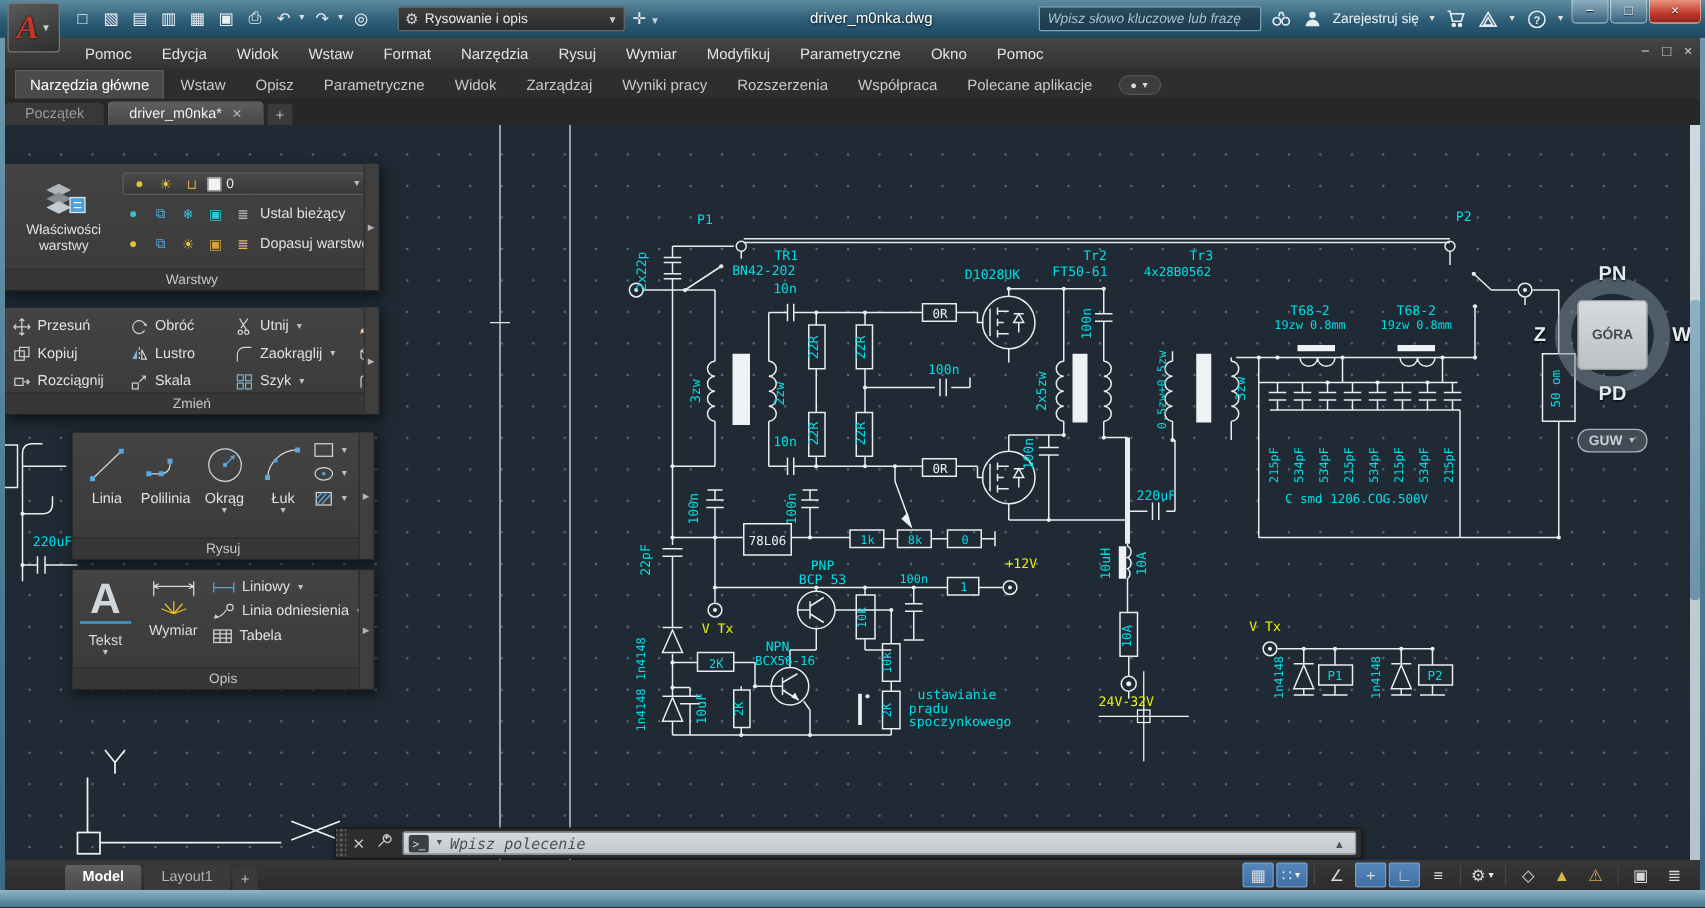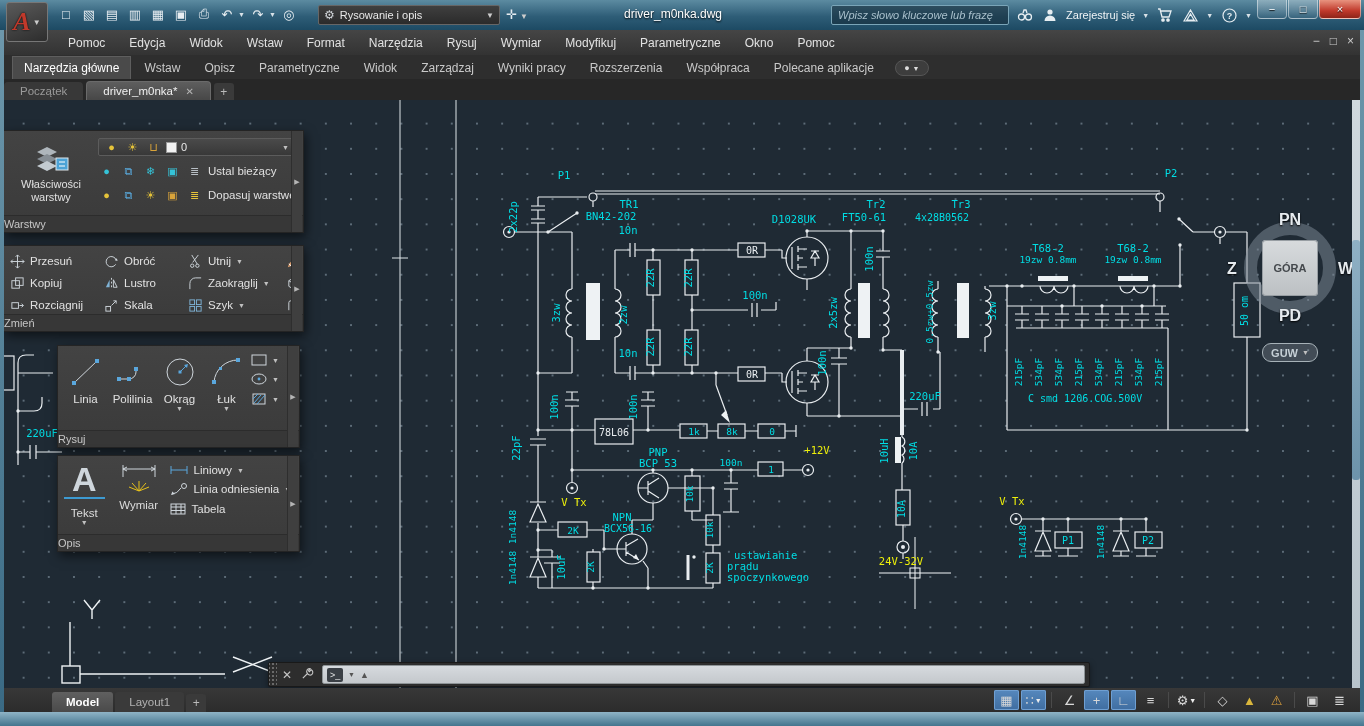--- a/index.html
+++ b/index.html
@@ -16,21 +16,21 @@
   #alogo .car{color:#ccc;font-size:8px;margin-left:2px}
   #qat{position:absolute;left:56px;top:4px;display:flex;align-items:center;gap:3px}
   .qicon{width:20px;height:20px;display:flex;align-items:center;justify-content:center;color:#e8eef2;font-size:13px;border-radius:2px}
   .qcaret{color:#d8e2e8;font-size:7px;margin-left:-2px}
   #wsdrop{position:absolute;left:318px;top:5px;width:182px;height:20px;background:linear-gradient(#3f3f3f,#2b2b2b);border:1px solid #666;border-radius:2px;display:flex;align-items:center;padding:0 5px;gap:5px}
   #wsdrop .gear{color:#d0d4d8;font-size:12px}
   #wsdrop .txt{color:#e8e8e8;font-size:11px;flex:1;white-space:nowrap}
   #wsdrop .car{color:#ccc;font-size:8px}
   #panicon{position:absolute;left:506px;top:7px;color:#e6ecf0;font-size:13px}
   #panicon .car{font-size:8px;margin-left:3px;color:#ccc}
-  #wtitle{position:absolute;left:548px;top:7px;width:250px;text-align:center;color:#fff;font-size:12px;text-shadow:0 1px 2px #000}
+  #wtitle{position:absolute;left:572px;top:7px;width:250px;text-align:center;color:#fff;font-size:12px;text-shadow:0 1px 2px #000}
   #tbright{position:absolute;right:112px;top:5px;display:flex;align-items:center;gap:7px;z-index:65}
   #searchbox{width:178px;height:20px;background:rgba(20,40,52,.55);border:1px solid #7aa5b8;border-radius:2px;color:#a9c0cc;font-size:11px;font-style:italic;padding:0 6px;display:flex;align-items:center;white-space:nowrap;overflow:hidden}
   .tbicon{width:18px;height:18px;display:flex;align-items:center;justify-content:center}
   .tbicon svg{display:block}
   #signin{color:#f0f4f6;font-size:11px;white-space:nowrap}
   .tcar{color:#d8e2e8;font-size:7px}
   #winbtns{position:absolute;right:3px;top:0;display:flex;z-index:70}
   .wb{width:30px;height:19px;border:1px solid rgba(255,255,255,.45);border-top:none;border-radius:0 0 4px 4px;background:linear-gradient(rgba(255,255,255,.3),rgba(130,160,180,.15));color:#fff;font-size:11px;display:flex;align-items:center;justify-content:center;margin-left:1px;text-shadow:0 1px 1px #000}
   .wb.close{width:42px;background:linear-gradient(#e8937f,#c0392b 60%,#8e2418)}
   
@@ -60,21 +60,21 @@
   .vclab.pn{top:-7px;left:0;right:0;text-align:center}
   .vclab.pd{bottom:-7px;left:0;right:0;text-align:center}
   .vclab.z{left:-13px;top:42px}
   .vclab.w{right:-13px;top:42px}
   #guw{position:absolute;left:1258px;top:243px;width:56px;height:19px;border:1px solid #a7b2b8;border-radius:9px;background:rgba(190,202,210,.22);color:#c6d0d6;font-size:11px;font-weight:bold;display:flex;align-items:center;justify-content:center;gap:4px;z-index:10}
   #guw .car{font-size:7px}
   #scroll{position:absolute;right:4px;top:100px;width:8px;height:588px;background:linear-gradient(180deg,#cfd8de,#b7c3cb);z-index:40}
   #scroll .thumb{position:absolute;left:0;top:140px;width:8px;height:240px;background:linear-gradient(180deg,#8fb0c4,#6d93aa);border-radius:3px}
   
   .panel{position:absolute;background:linear-gradient(#434343,#3a3a3a);border:1px solid #242424;box-shadow:2px 4px 10px rgba(0,0,0,.55);z-index:20;color:#dcdcdc}
-  .ptitle{position:absolute;left:0;right:0;bottom:0;height:17px;background:#373737;border-top:1px solid #2c2c2c;color:#c6c6c6;font-size:11px;text-align:left;line-height:16px}
+  .ptitle{position:absolute;left:0;right:0;bottom:0;height:17px;background:#373737;border-top:1px solid #2c2c2c;color:#c6c6c6;font-size:11px;text-align:center;line-height:16px}
   .pexp{position:absolute;right:1px;top:0;bottom:0;width:11px;display:flex;align-items:center;justify-content:center;color:#b5b5b5;font-size:7px;background:#3f3f3f;border-left:1px solid #2e2e2e}
   .car{font-size:7px;color:#c0c0c0}
   
   #p-warstwy{left:3px;top:130px;width:301px;height:103px}
   #lw-big{position:absolute;left:6px;top:6px;width:82px;height:76px;display:flex;flex-direction:column;align-items:center;justify-content:center;border:1px solid transparent;border-radius:2px}
   #lw-big .lbl{font-size:11px;color:#e0e0e0;text-align:center;line-height:13px;margin-top:2px}
   #lw-drop{position:absolute;left:94px;top:7px;width:196px;height:18px;background:linear-gradient(#4a4a4a,#383838);border:1px solid #5c5c5c;border-radius:2px;display:flex;align-items:center;gap:4px;padding:0 4px;font-size:11px}
   #lw-drop .sw{width:11px;height:11px;background:#f2f2f2;border:1px solid #999}
   #lw-drop .zero{color:#e8e8e8;flex:1}
   .lrow{position:absolute;left:94px;display:flex;align-items:center;gap:5px;height:20px}
@@ -810,20 +810,21 @@
     <div id="cmdgrip"></div>
     <span id="cmdx">✕</span>
     <span id="cmdwr">
       <svg width="13" height="13" viewBox="0 0 14 14">
           <path d="M2 12l5-5M7 7a3 3 0 1 0 4-4L9 5 8 4l2-2a3 3 0 0 0-3 5z" stroke="#c5c5c5" fill="none" stroke-width="1.2"></path>
         </svg>
     </span>
     <div id="cmdinput">
       <span id="cmdchip">&gt;_</span>
       <span class="car">▼</span>
+      <span id="cmdtext">Wpisz polecenie</span>
       <span id="cmdup">▲</span>
     </div>
   </div>
 
   <div id="statusbar">
     <div id="mtabs">
       <div class="mtab active">Model</div>
       <div class="mtab inactive">Layout1</div>
       <div class="mtab-add">+</div>
     </div>

